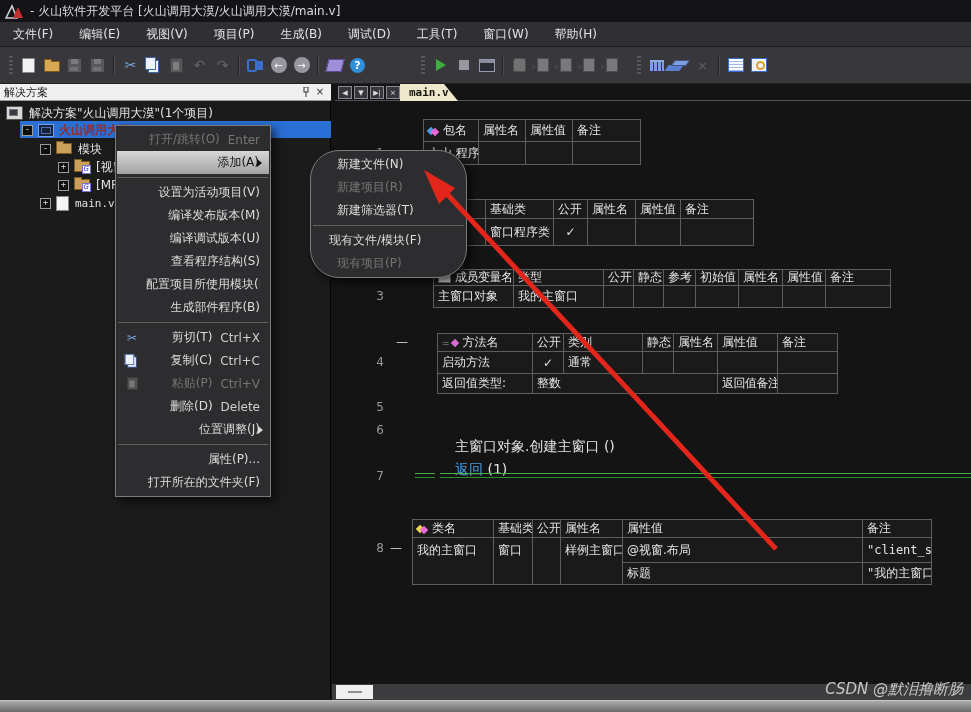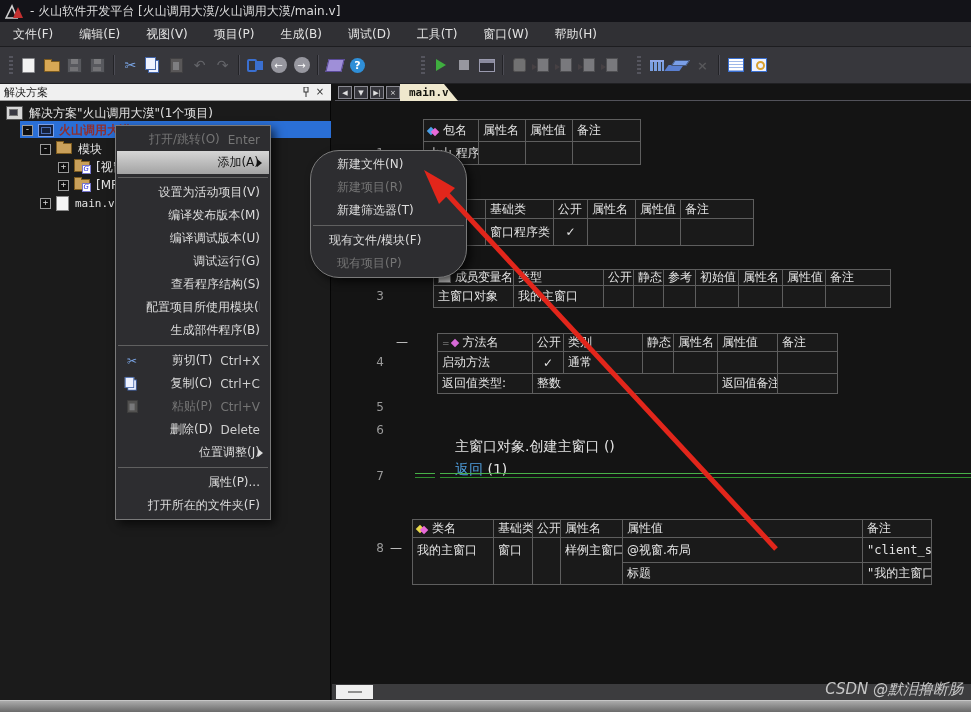--- a/index.html
+++ b/index.html
@@ -438,23 +438,20 @@
     <div class="mi">
         <span class="lab">设置为活动项目(V)</span>
       </div>
     <div class="mi">
         <span class="lab">编译发布版本(M)</span>
       </div>
     <div class="mi">
         <span class="lab">编译调试版本(U)</span>
       </div>
     <div class="mi">
-        <span class="lab">调试运行(G)</span>
-      </div>
-    <div class="mi">
         <span class="lab">查看程序结构(S)</span>
       </div>
     <div class="mi">
         <span class="lab">配置项目所使用模块(L)</span>
       </div>
     <div class="mi">
         <span class="lab">生成部件程序(B)</span>
       </div>
     <div class="msep"></div>
     <div class="mi">

